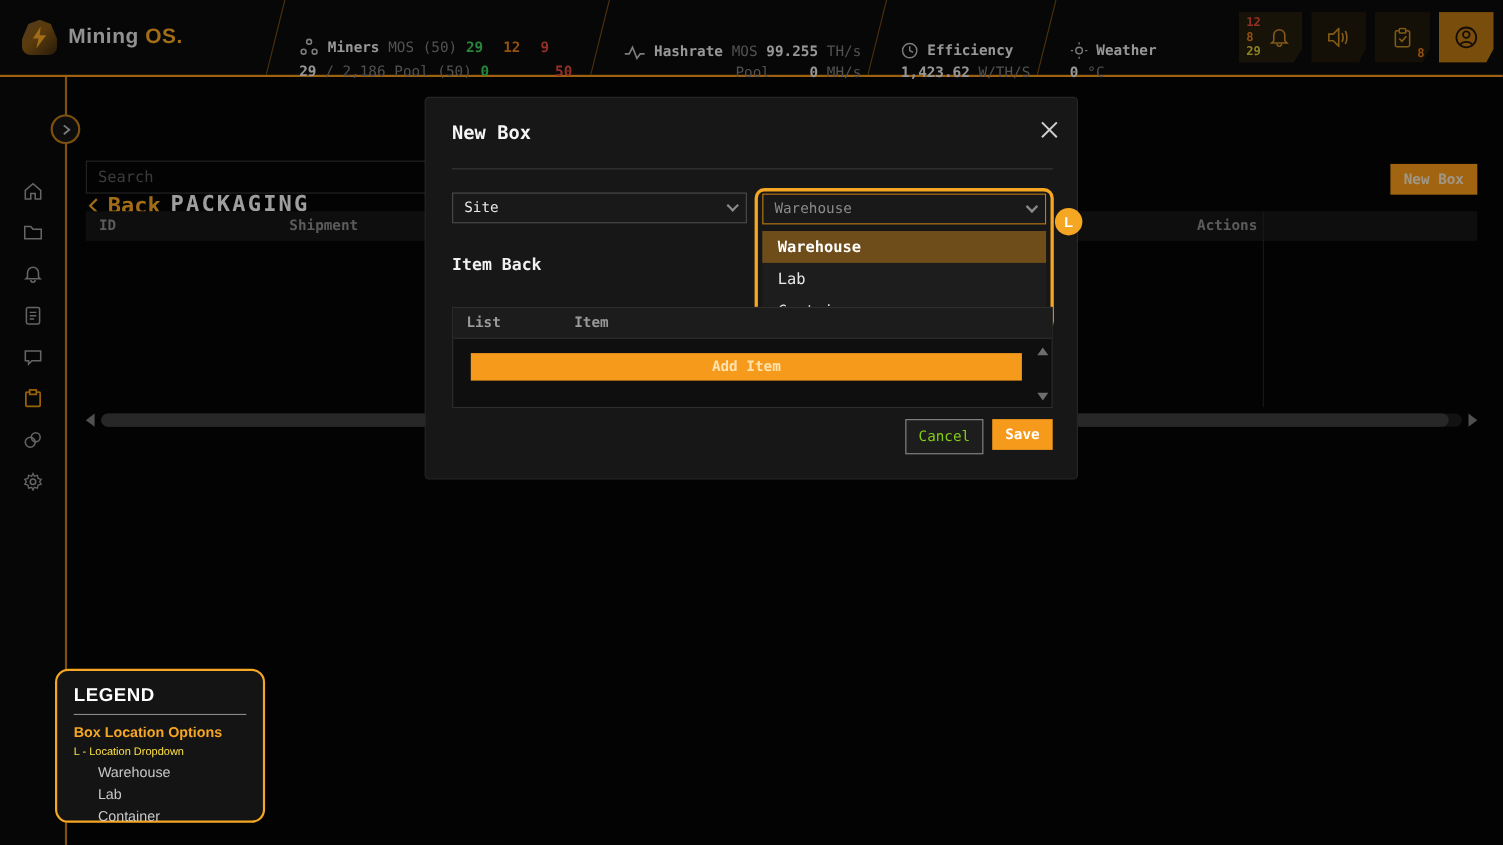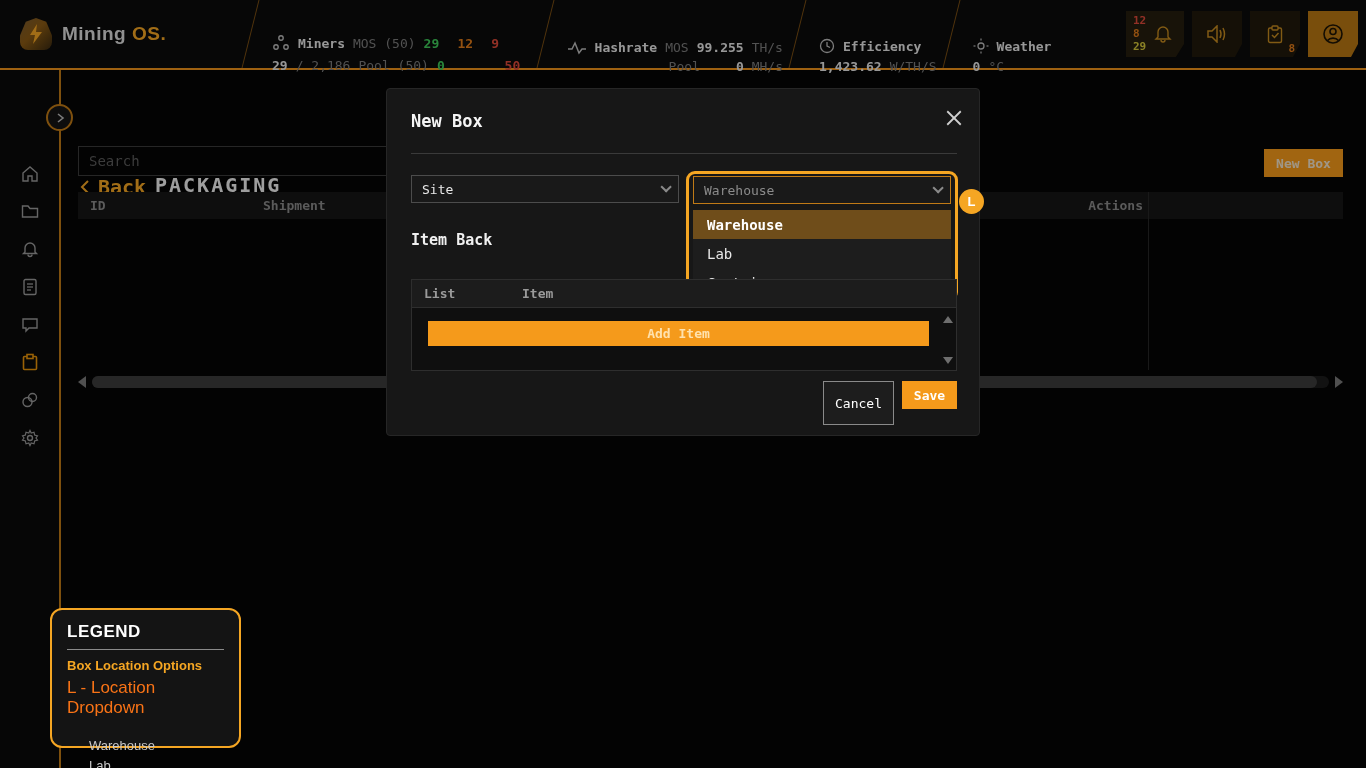--- a/index.html
+++ b/index.html
@@ -97,33 +97,33 @@
   #item-list-heading { position:absolute; left:24px; top:142px; color:#f0f0f0; font-size:15px; font-weight:bold; }
   #inner-table { position:absolute; left:24px; top:190px; width:546px; height:92px; border:1px solid #2e2e2e; background:#0f0f0f; }
   #inner-table .ithead { height:28px; background:#1c1c1c; display:flex; align-items:center;
     color:#9a9a9a; font-size:13px; font-weight:bold; border-bottom:1px solid #2e2e2e; }
   .ith-list { padding-left:12px; width:110px; }
   #add-item-btn { position:absolute; left:16px; top:41px; width:501px; height:25px; background:#f59a1b;
     border:none; color:#ffe2ae; font-family:"DejaVu Sans Mono",monospace; font-size:13px; font-weight:bold; }
   .vscroll-arr { position:absolute; right:3px; width:0; height:0; border-style:solid; }
   .vs-up { top:36px; border-width:0 5px 7px 5px; border-color:transparent transparent #6e6e6e transparent; }
   .vs-down { bottom:6px; border-width:7px 5px 0 5px; border-color:#6e6e6e transparent transparent transparent; }
-  #cancel-btn { position:absolute; left:436px; top:292px; width:71px; height:44px; background:#1d1d1d;
-    border:1px solid #8a8a8a; color:#ffffff; font-family:"DejaVu Sans Mono",monospace; font-size:13px; }
+  #cancel-btn { position:absolute; left:436px; top:292px; width:71px; height:32px; background:#1d1d1d;
+    border:1px solid #8a8a8a; color:#84cc16; font-family:"DejaVu Sans Mono",monospace; font-size:13px; }
   #save-btn { position:absolute; left:515px; top:292px; width:55px; height:28px; background:#f59a1b;
     border:none; color:#fff; font-family:"DejaVu Sans Mono",monospace; font-size:13px; font-weight:bold; }
 
   
   #legend { position:absolute; left:50px; top:608px; width:191px; height:140px; background:#141414;
     border:2px solid #f5a623; border-radius:12px; z-index:150; padding:12px 15px;
     font-family:"Liberation Sans",sans-serif; }
   #legend-title { color:#ffffff; font-size:17px; font-weight:bold; letter-spacing:.5px; }
   #legend-divider { height:1px; background:#8a8a8a; margin:7px 0 8px 0; }
   #legend-section { color:#f5a623; font-size:13px; font-weight:bold; margin-bottom:5px; }
-  #legend-entry { color:#f97316; font-size:17px; margin-bottom:20px; }
+  #legend-entry { color:#fde047; font-size:10px; margin-bottom:5px; }
   .legend-opt { color:#c8c8c8; font-size:13px; padding-left:22px; margin-bottom:5px; }
 </style>
 </head>
 <body>
 
 <div id="topbar">
   <div class="brand">
     <div class="brand-icon">
       <svg class="brand-bolt" width="14" height="20" viewBox="0 0 14 20">
         <path d="M8 0 L1 11 L6 11 L4 20 L13 8 L7 8 Z" fill="#f5a623"></path>

